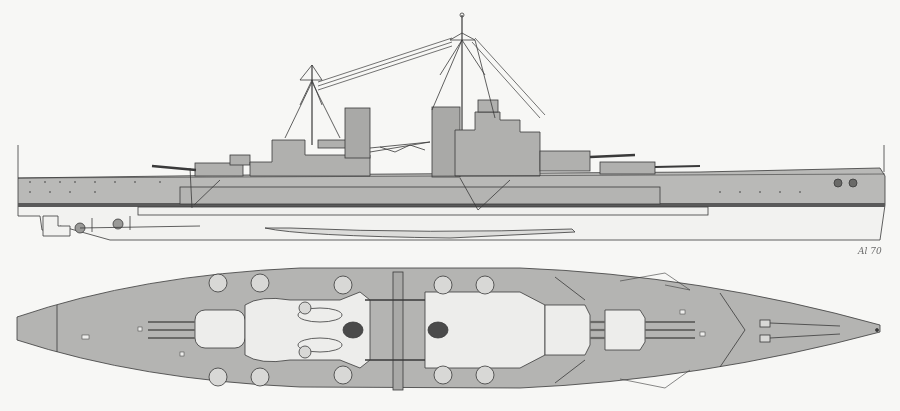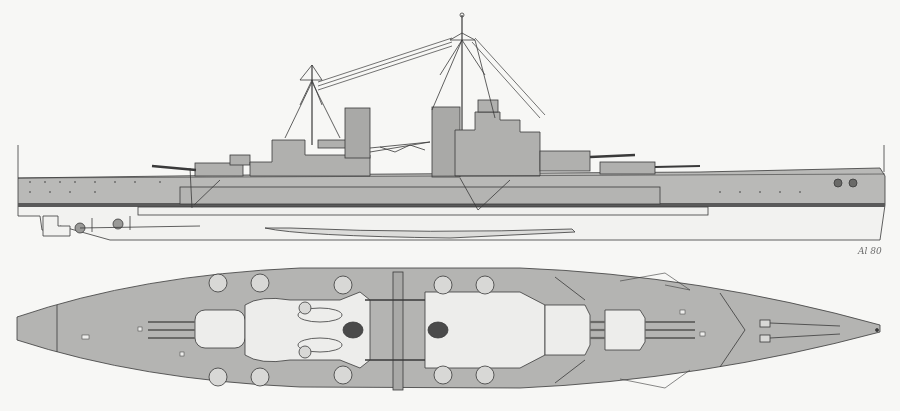--- a/index.html
+++ b/index.html
@@ -163,14 +163,14 @@
       <g fill="#ededeb" stroke-width="0.5">
         <rect x="82" y="335" width="7" height="4"></rect>
         <rect x="138" y="327" width="4" height="4"></rect>
         <rect x="180" y="352" width="4" height="4"></rect>
         <rect x="680" y="310" width="5" height="4"></rect>
         <rect x="700" y="332" width="5" height="4"></rect>
       </g>
     </g>
   </svg>
 
-  <div class="sig">Al 80</div>
+  <div class="sig">Al 70</div>
 </div>
 
 </body></html>

